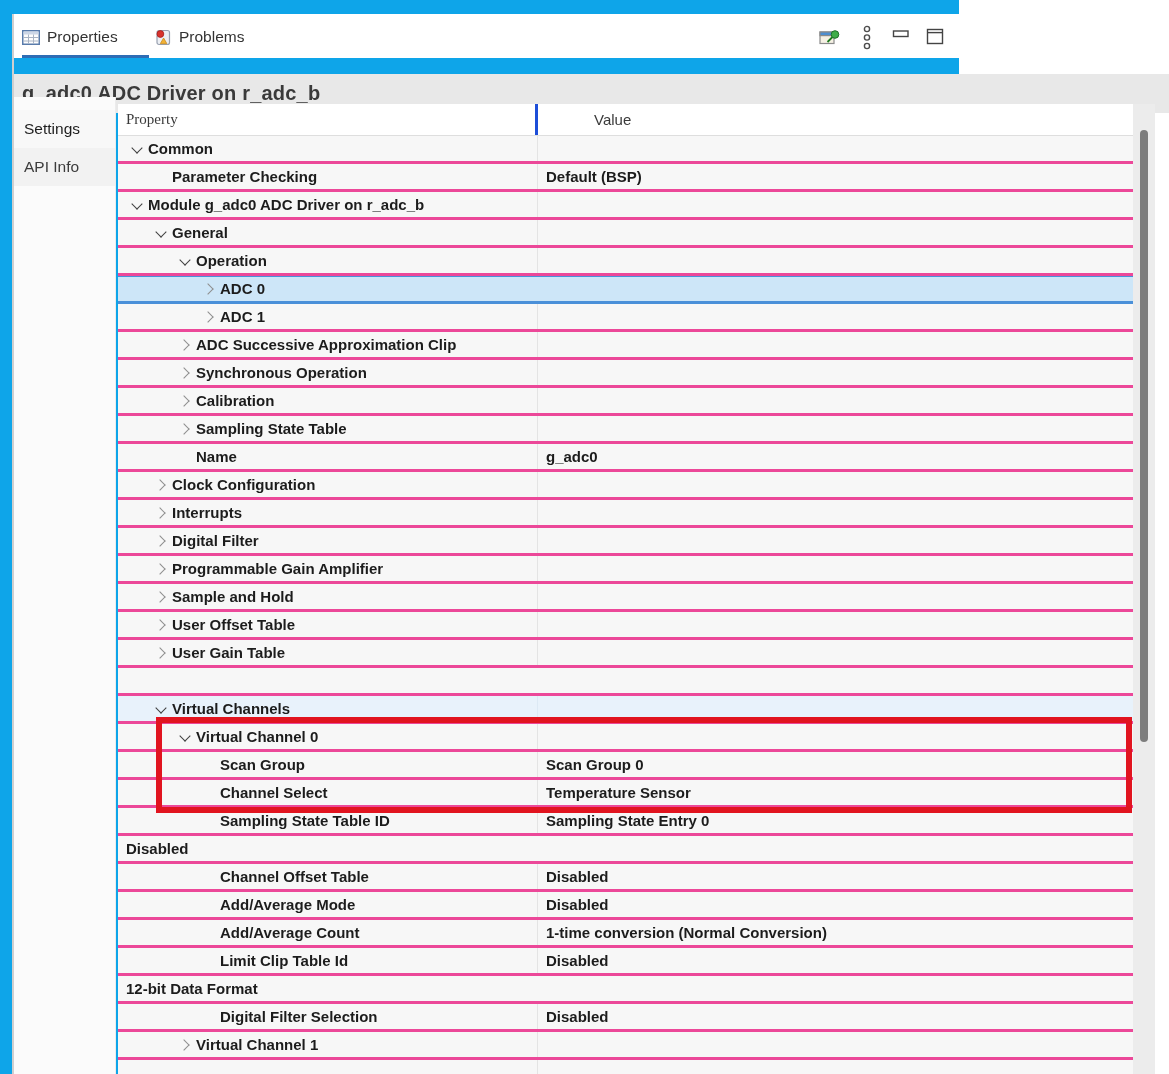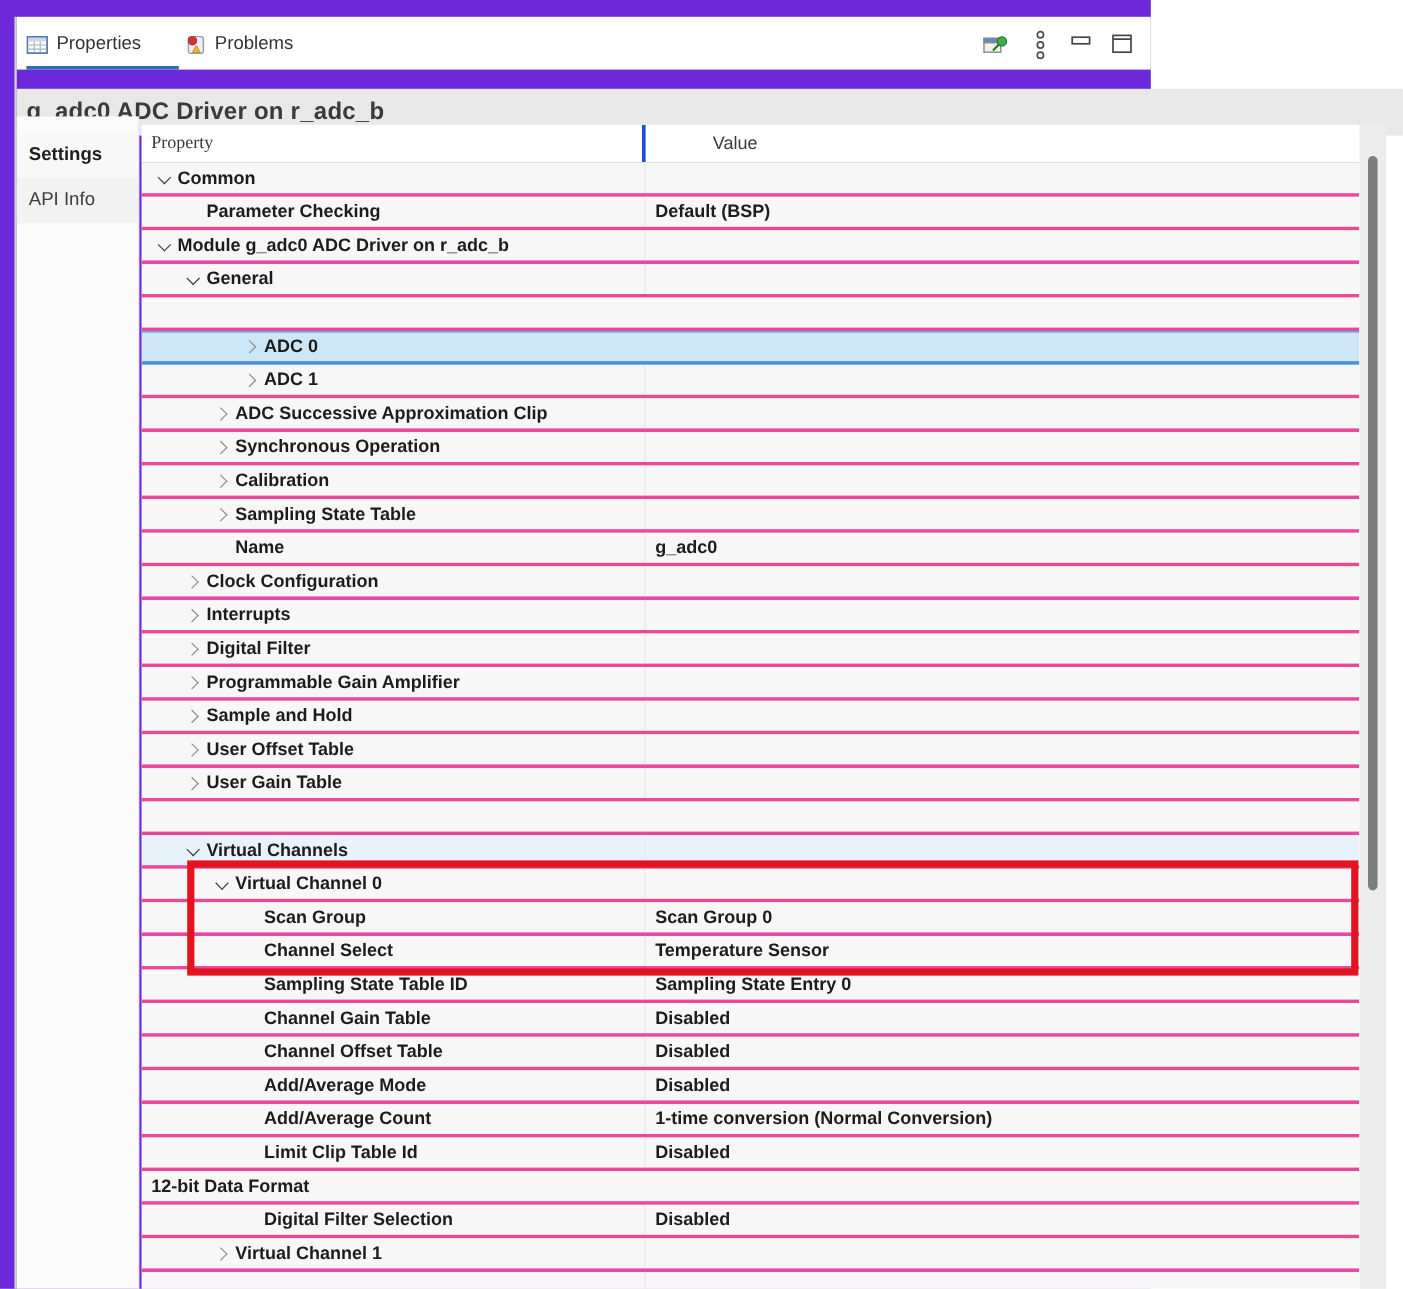--- a/index.html
+++ b/index.html
@@ -1,21 +1,21 @@
 <!DOCTYPE html>
 <html><head>
 <meta charset="utf-8">
 <style>
   html,body{margin:0;padding:0;}
   body{
     width:1169px;height:1074px;overflow:hidden;background:#ffffff;
     font-family:"Liberation Sans","DejaVu Sans",sans-serif;
     -webkit-font-smoothing:antialiased;
   }
-  .app{position:relative;width:959px;height:1074px;background:#6d28d9;}
+  .app{position:relative;width:959px;height:1074px;background:#0ea5e9;}
 
   
   .edge-line{position:absolute;left:12px;top:14px;width:2px;height:1060px;background:#cfcfcf;}
 
   
   .tabbar{position:absolute;left:14px;top:14px;right:0;height:44px;background:#ffffff;}
   .tab{position:absolute;top:6px;height:34px;display:flex;align-items:center;gap:7px;cursor:default;}
   .tab-properties{left:8px;}
   .tab-problems{left:140px;}
   .tab .label{font-size:15.5px;color:#333333;}
@@ -28,21 +28,21 @@
   .tbtn.min{margin-right:16px;}
 
   
   .titlebar{position:absolute;left:14px;top:74px;width:1155px;height:39px;background:#e8e8e8;display:flex;align-items:center;}
   .titlebar .title{font-size:20px;font-weight:bold;color:#3a3a3a;padding-left:8px;letter-spacing:0.2px;}
 
   
   .sidebar{position:absolute;left:14px;top:97px;width:101px;bottom:0;background:#fbfbfb;border-right:1px solid #ececec;}
   .side-item{height:38px;display:flex;align-items:center;padding-left:10px;font-size:15.5px;color:#3c3c3c;}
   .side-item.first{margin-top:13px;}
-  .side-item.active{font-weight:bold;color:#1e1e1e;background:#f8f8f8;}
+  .side-item.active{font-weight:normal;color:#1e1e1e;background:#f8f8f8;}
   .side-item.inactive{background:#f2f2f2;}
 
   
   .ptable{position:absolute;left:118px;top:104px;width:1015px;bottom:0;background:#ffffff;overflow:hidden;}
   .thead{height:32px;display:flex;background:#ffffff;border-bottom:1px solid #dedede;box-sizing:border-box;}
   .th{font-size:15px;color:#3a3a3a;display:flex;align-items:center;box-sizing:border-box;}
   .th.prop{width:420px;border-right:3px solid #1d4ed8;padding-left:8px;font-family:Liberation Serif, serif;}
   .th.val{flex:1;padding-left:8px;margin-left:48px;}
 
   .tbody{position:absolute;left:0;top:32px;right:0;bottom:0;overflow:hidden;}
@@ -182,20 +182,25 @@
           <div class="cell prop">
             <span class="ind" style="width: 34px;"></span>
             <span class="chev expanded"></span>
             <span class="ptext">General</span>
           </div>
           <div class="cell val">
             <span class="vtext"></span>
           </div>
         </div>
         <div class="row">
+          <div class="cell prop">
+            <span class="ind" style="width: 58px;"></span>
+            <span class="chev expanded"></span>
+            <span class="ptext">Operation</span>
+          </div>
           <div class="cell val">
             <span class="vtext"></span>
           </div>
         </div>
         <div class="row selected">
           <div class="cell prop">
             <span class="ind" style="width: 82px;"></span>
             <span class="chev collapsed"></span>
             <span class="ptext">ADC 0</span>
           </div>
@@ -382,25 +387,20 @@
           <div class="cell prop">
             <span class="ind" style="width: 82px;"></span>
             <span class="chev none"></span>
             <span class="ptext">Sampling State Table ID</span>
           </div>
           <div class="cell val">
             <span class="vtext">Sampling State Entry 0</span>
           </div>
         </div>
         <div class="row">
-          <div class="cell prop">
-            <span class="ind" style="width: 82px;"></span>
-            <span class="chev none"></span>
-            <span class="ptext">Channel Gain Table</span>
-          </div>
           <div class="cell val">
             <span class="vtext">Disabled</span>
           </div>
         </div>
         <div class="row">
           <div class="cell prop">
             <span class="ind" style="width: 82px;"></span>
             <span class="chev none"></span>
             <span class="ptext">Channel Offset Table</span>
           </div>

